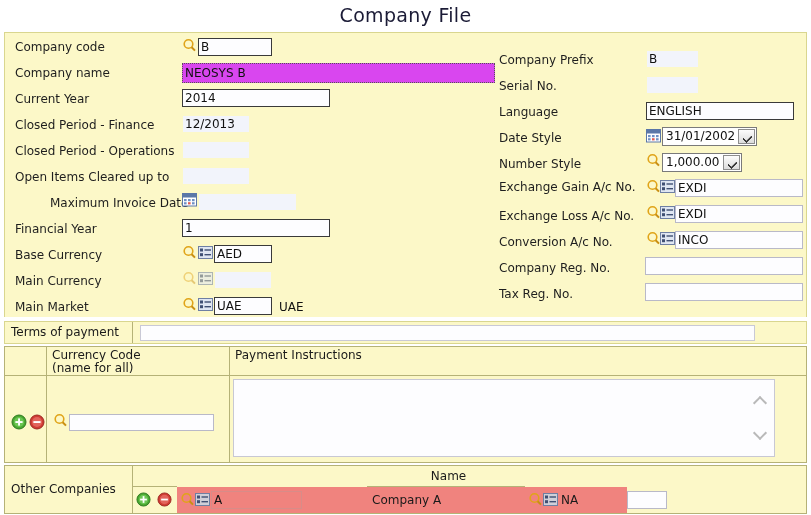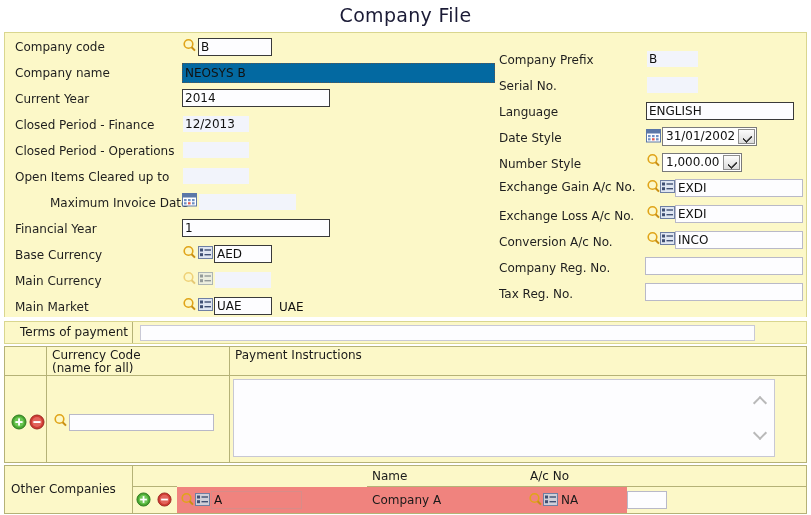--- a/index.html
+++ b/index.html
@@ -32,21 +32,21 @@
 
   
   .inp{
     position:absolute;box-sizing:border-box;
     font-family:"DejaVu Sans","Liberation Sans",sans-serif;
     font-size:12px;color:#111;
     padding:0 2px;line-height:16px;
     background:#fdfdff;border:1px solid #3a3a3a;height:18px;
   }
   .inp.ro{border:1px solid #fcf8c8;background:#f2f4fb;color:#111;}
-  .inp.dotted{border:1px dotted #555;background:#0369a1;}
+  .inp.dotted{border:1px dotted #555;background:#d946ef;}
   .inp.plain{border:1px solid #b9b9c8;background:#fdfdff;}
 
   
   .combo{
     position:absolute;box-sizing:border-box;height:19px;
     background:#ffffff;border:1px solid #7a7a7a;
     font-size:12px;line-height:17px;padding:0 22px 0 3px;color:#111;
     white-space:nowrap;
   }
   .combo .arw{
@@ -66,21 +66,21 @@
   .ico{position:absolute;display:block;}
   .ico svg{display:block;}
 
   
   .terms{
     position:absolute;left:4px;top:321px;width:803px;height:23px;
     background:#fcf8c8;border:1px solid #d9d68f;box-sizing:border-box;
   }
   .terms .tcell{
     position:absolute;left:0;top:0;width:128px;height:21px;
-    line-height:21px;padding-left:15px;box-sizing:border-box;
+    line-height:21px;padding-left:6px;box-sizing:border-box;
     border-right:1px solid #b5b277;font-size:12px;
   }
   .terms .tinput{
     position:absolute;left:135px;top:3px;width:615px;height:16px;
     background:#fdfdff;border:1px solid #c9c9d6;box-sizing:border-box;
   }
 
   
   .grid{
     position:absolute;left:4px;top:346px;width:803px;height:117px;
@@ -396,22 +396,21 @@
         <span class="chev up"></span>
         <span class="chev dn"></span>
       </div>
     </div>
   </div>
 
   <div class="oc">
     <div class="oclbl">Other Companies</div>
 
     <div class="ohd" style="left:128px;width:44px;"></div>
-    <div class="ohd" style="left:362px;width:158px;">Name</div>
-    <div class="ohd" style="left:520px;width:281px;">A/c No</div>
+    <div class="ohd" style="left:362px;width:158px;text-align:center;">Name</div>
 
     <div class="ord" style="left:128px;width:44px;">
       <span class="ico" style="left:3px;top:5px;">
         <svg width="15" height="15" viewBox="0 0 16 16">
             <circle cx="8" cy="8" r="7" fill="#49a832" stroke="#2f7a1f" stroke-width="1"></circle>
             <circle cx="8" cy="8" r="5" fill="#6cc653"></circle>
             <rect x="4.4" y="7.1" width="7.2" height="1.9" fill="#fff"></rect>
             <rect x="7.1" y="4.4" width="1.9" height="7.2" fill="#fff"></rect>
           </svg>
       </span>

